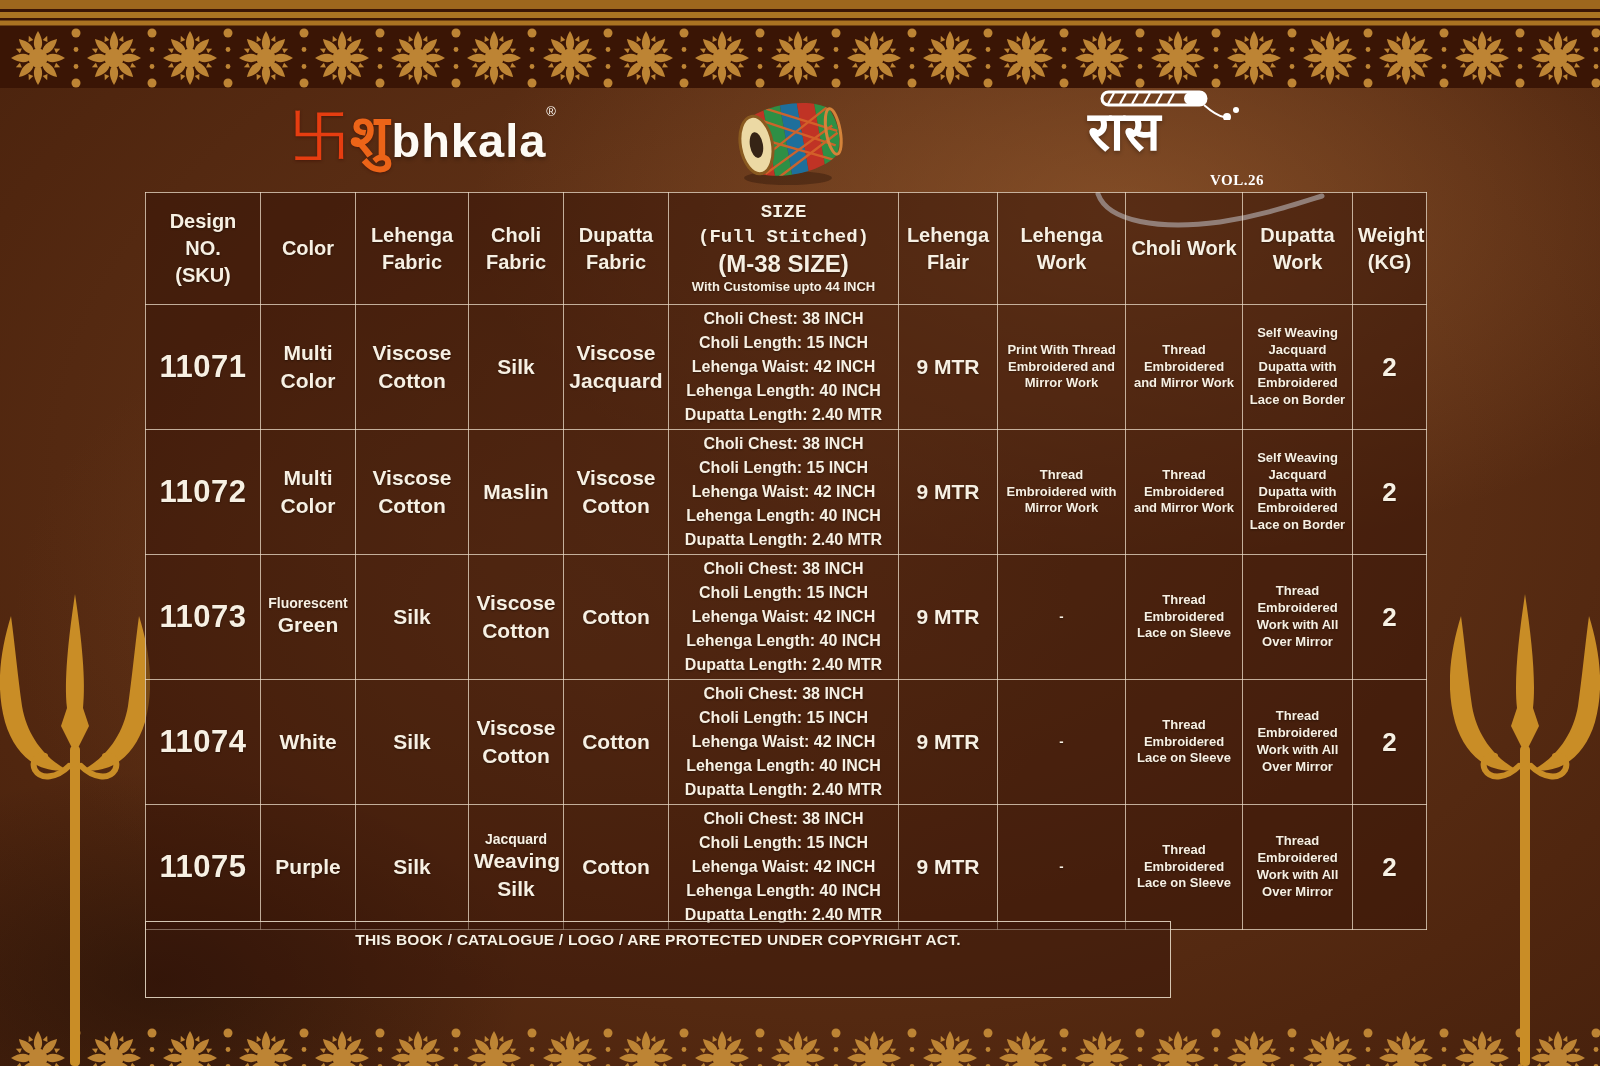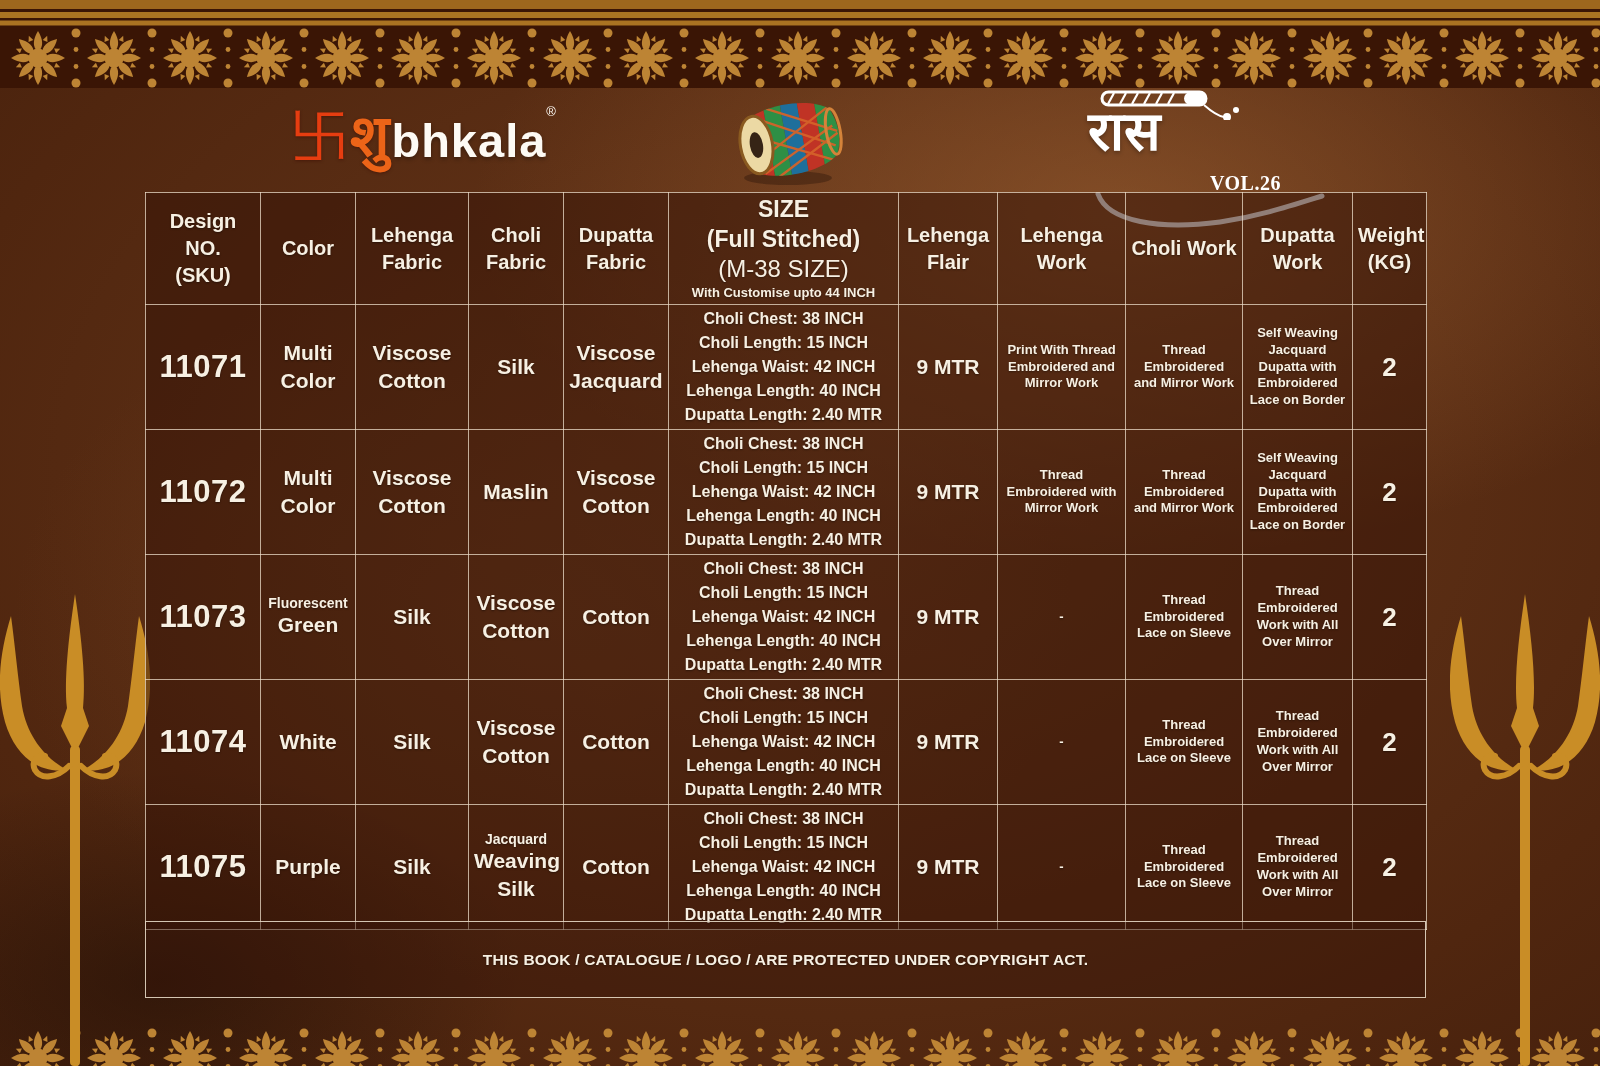--- a/index.html
+++ b/index.html
@@ -20,46 +20,46 @@
   
   .brand { position:absolute; left:292px; top:98px; height:76px; display:flex; align-items:center; }
   .brand .swastika { font-family:"DejaVu Sans",sans-serif; font-size:56px; color:#e63d10; line-height:1; text-shadow:0 1px 3px rgba(60,10,0,0.5); }
   .brand .shu { font-family:"DejaVu Sans",sans-serif; font-size:58px; color:#ec6418; line-height:1; margin-left:2px; font-weight:700; text-shadow:0 1px 3px rgba(60,10,0,0.5); }
   .brand .bname { font-size:47px; font-weight:700; color:#fdfaf4; letter-spacing:1px; line-height:1; margin-left:2px; text-shadow:0 2px 4px rgba(0,0,0,0.35);margin-top:8px; }
   .brand .reg { font-size:13px; color:#fdfaf4; align-self:flex-start; margin-top:6px; }
   .drum { position:absolute; left:722px; top:94px; }
   .raas-block { position:absolute; left:1088px; top:84px; width:260px; }
   .raas-stick { position:absolute; left:8px; top:2px; }
   .raas-text { position:absolute; left:0; top:18px; font-family:"DejaVu Sans",sans-serif; font-size:54px; font-weight:700; color:#ffffff; line-height:1.1; text-shadow:0 2px 4px rgba(0,0,0,0.3); }
-  .raas-vol { position:absolute; left:122px; top:88px; font-family:"Liberation Serif","DejaVu Serif",serif; font-weight:700; font-size:20px; color:#ffffff; letter-spacing:0.5px; }
+  .raas-vol { position:absolute; left:122px; top:88px; font-family:"Liberation Serif","DejaVu Serif",serif; font-weight:700; font-size:15px; color:#ffffff; letter-spacing:0.5px; }
   .raas-swoosh { position:absolute; left:2px; top:108px; }
   
   .catalog-table { position:absolute; left:145px; top:192px; width:1281px; height:726px;
     border-collapse:collapse; table-layout:fixed; background:rgba(54,20,8,0.55); }
   .catalog-table th, .catalog-table td {
     border:1px solid rgba(236,222,202,0.75); text-align:center; vertical-align:middle;
     padding:2px 5px; overflow:hidden; text-shadow:0 1px 2px rgba(0,0,0,0.4);
   }
   .catalog-table thead tr { height:112px; }
   .catalog-table tbody tr { height:122px; }
   th .h-label { white-space:pre-line; font-size:20px; font-weight:700; line-height:1.35; }
-  .sh-title, .sh-sub1 { font-size:23px; font-weight:700; line-height:1.3; }
-  .sh-sub2 { font-size:24px; font-weight:400; line-height:1.2; }
+  .sh-title, .sh-sub1 { font-size:19px; font-weight:700; line-height:1.3;font-family:Liberation Mono, monospace; }
+  .sh-sub2 { font-size:24px; font-weight:700; line-height:1.2; }
   .sh-note { font-size:13px; font-weight:700; line-height:1.4; }
   .c-sku { font-size:31px; font-weight:700; letter-spacing:0.5px;margin-top:36px; }
   .c-main { font-size:21px; font-weight:700; line-height:1.35; }
   .c-main .cell-small-line { font-size:14px; font-weight:700; line-height:1.15; display:block; }
   .c-size .size-line { font-size:16px; font-weight:700; line-height:24px; white-space:nowrap; }
   .c-flair { font-size:21px; font-weight:700; }
   .c-work { font-size:13px; font-weight:700; line-height:1.3; }
   .c-weight { font-size:26px; font-weight:700; }
   
-  .copyright-box { position:absolute; left:145px; top:921px; width:1281px; height:77px;
+  .copyright-box { position:absolute; left:145px; top:921px; width:1026px; height:77px;
     border:1px solid rgba(240,228,208,0.85); background:rgba(54,20,8,0.45);
-    display:flex; flex-direction:column; justify-content:center; text-align:center; padding:7px 10px; }
+    display:flex; flex-direction:row; justify-content:center; text-align:center; padding:7px 10px; }
   .copyright-box .cr-line { font-size:15.5px; font-weight:700; line-height:22px; letter-spacing:0.2px; text-shadow:0 1px 2px rgba(0,0,0,0.4); }
   .trident { position:absolute; }
   .trident-left { left:0; top:586px; }
   .trident-right { left:1450px; top:586px; }
 </style>
 </head>
 <body>
 
 <div class="page">
 

